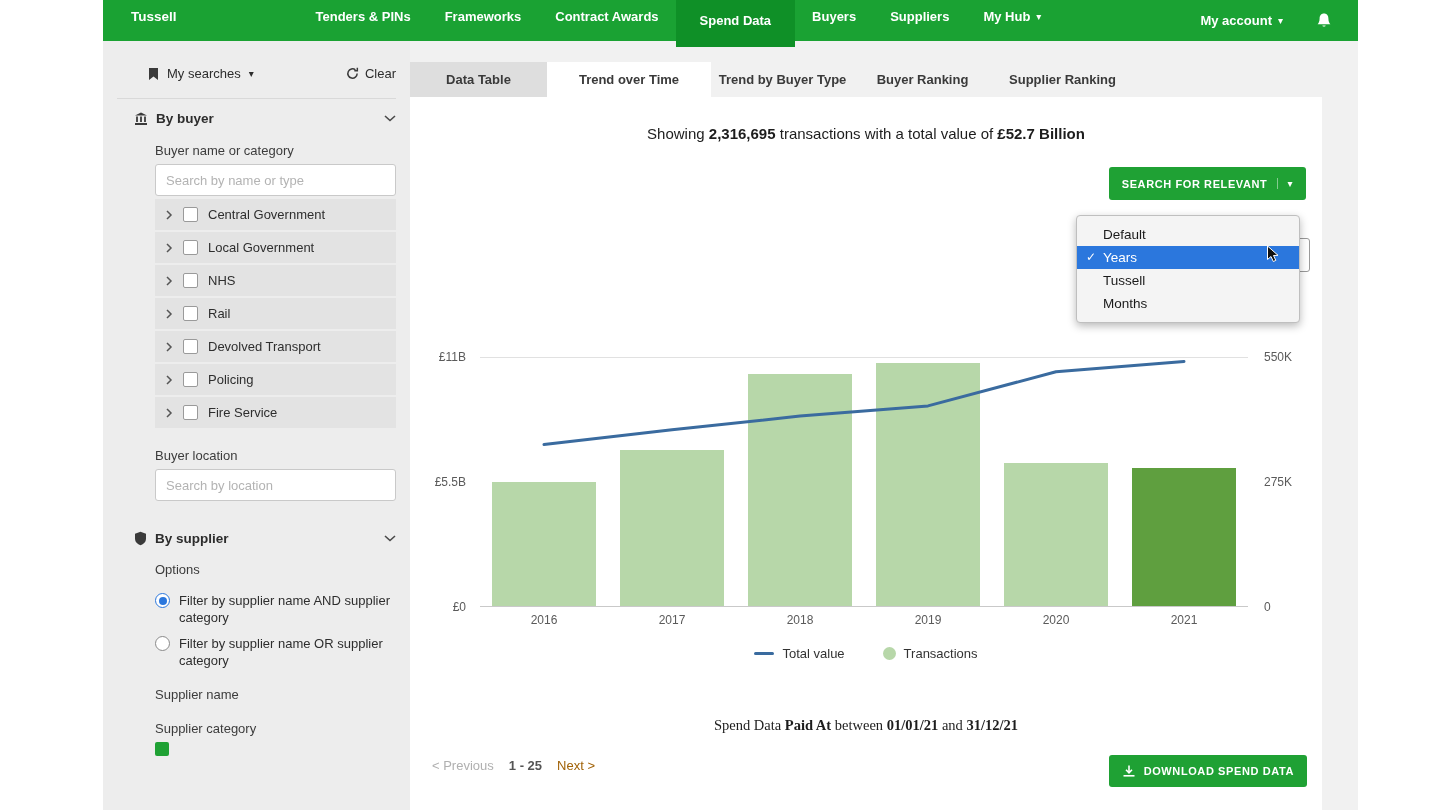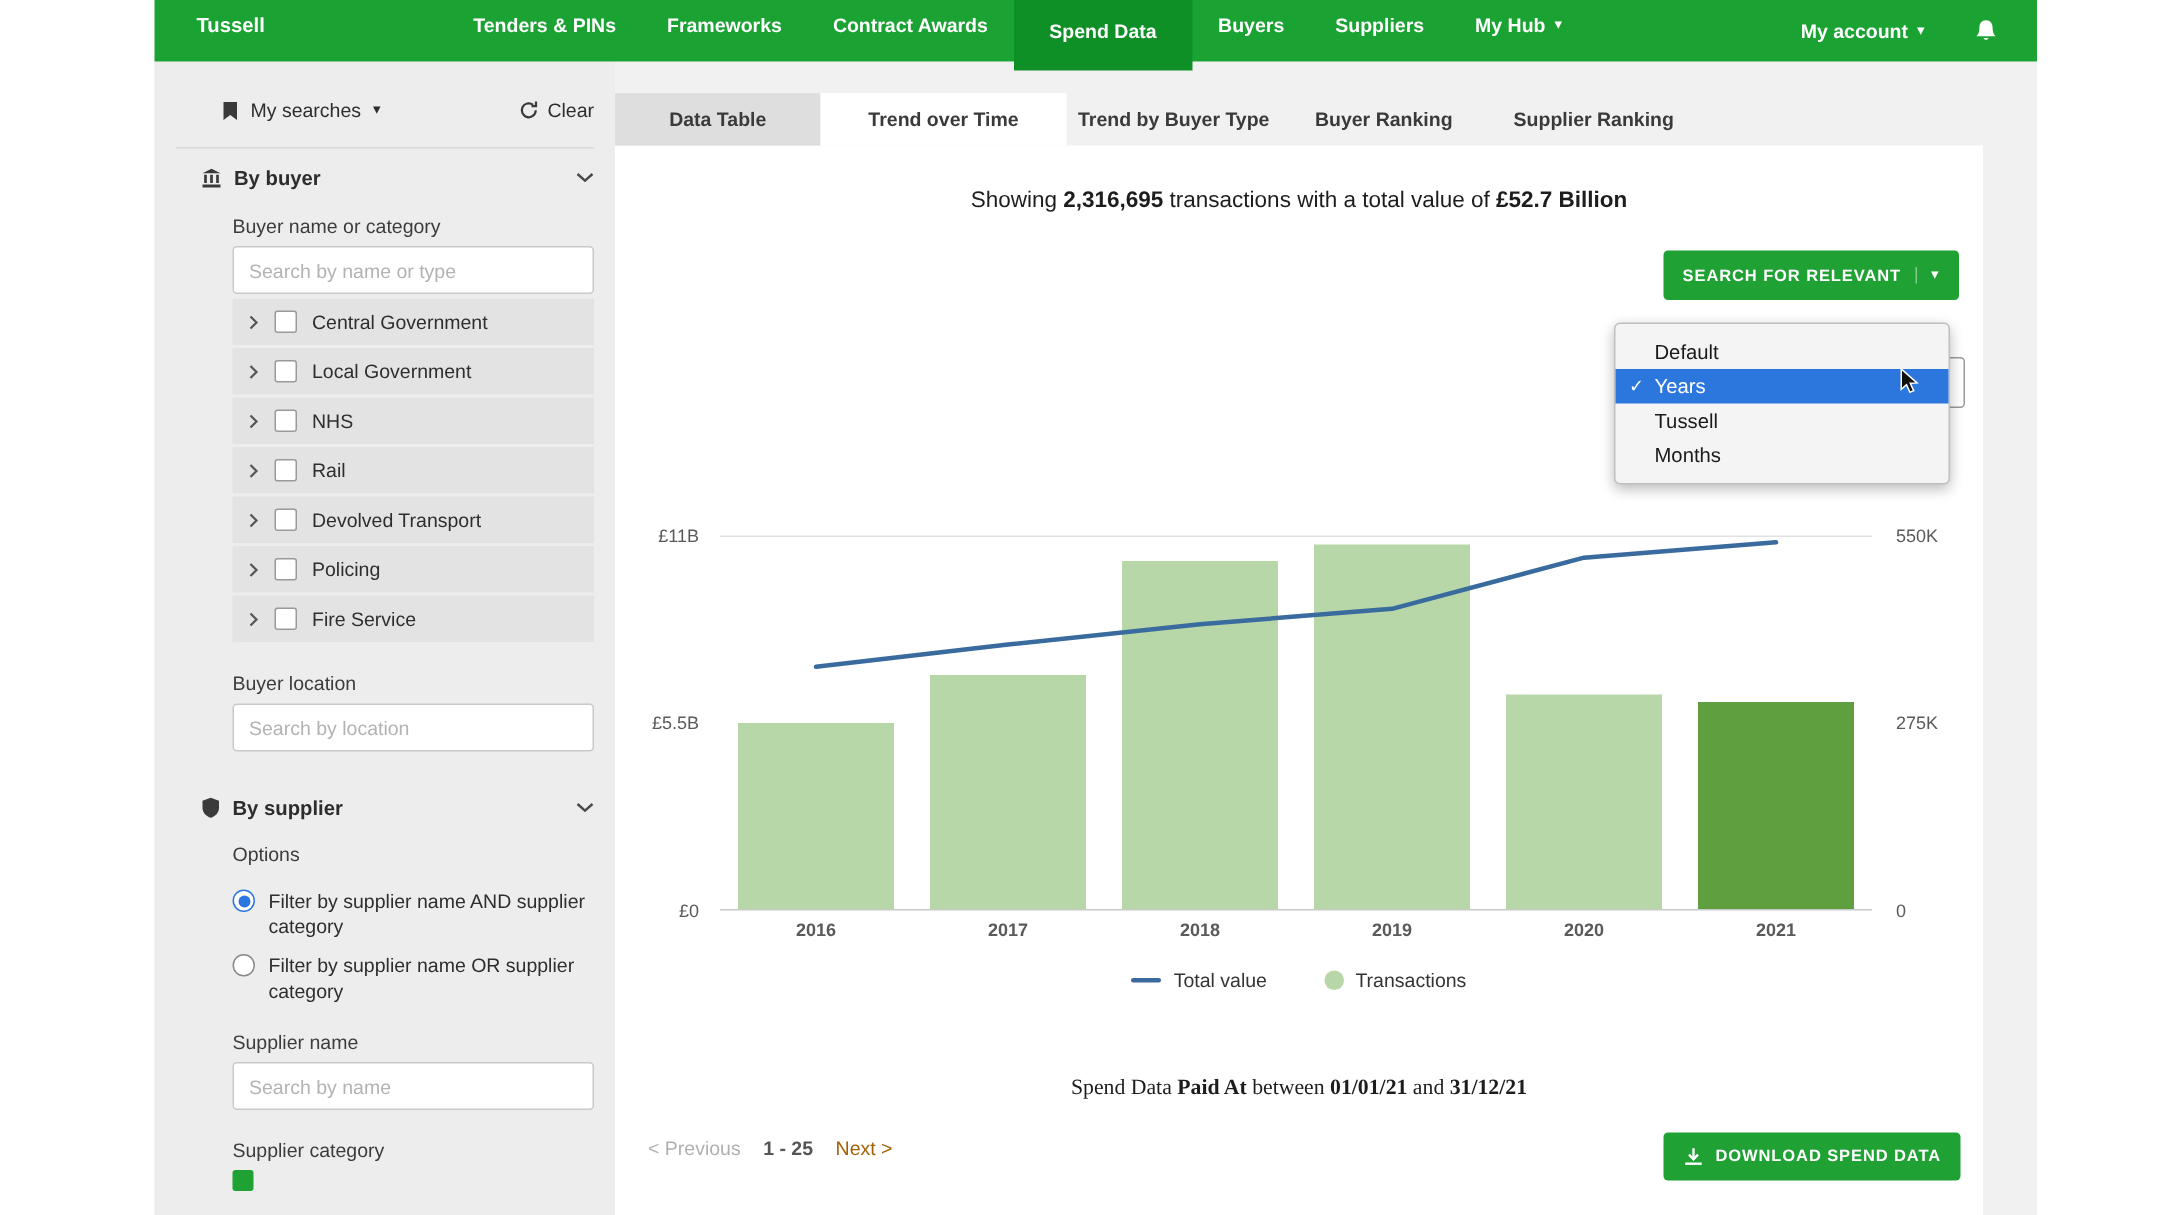--- a/index.html
+++ b/index.html
@@ -72,21 +72,21 @@
   .chart { position:absolute; left:70px; top:260px; width:768px; height:250px; }
   .bars { position:absolute; inset:0; display:flex; align-items:flex-end; border-top:1px solid #e1e1e1; border-bottom:1px solid #c9c9c9; }
   .bar-slot { flex:1; height:100%; display:flex; align-items:flex-end; justify-content:center; }
   .bar { width:104px; background:var(--bar-green,#b7d7a9); }
   .bar.highlight { background:var(--bar-highlight-green,#5f9f3f); }
   .line-svg { position:absolute; left:0; top:0; pointer-events:none; }
   .tick { position:absolute; transform:translateY(-50%); font-size:12px; color:#5a5a5a; white-space:nowrap; }
   .tl { right:calc(100% + 14px); }
   .tr { left:calc(100% + 16px); }
   .x-axis { position:absolute; left:70px; top:516px; width:768px; display:flex; }
-  .x-label { flex:1; text-align:center; font-size:12px; color:#5a5a5a;font-weight:bold; }
+  .x-label { flex:1; text-align:center; font-size:12px; color:#5a5a5a; }
 
   .legend { position:absolute; top:549px; left:0; width:100%; display:flex; justify-content:center; gap:38px; font-size:13px; color:#333; }
   .legend-item { display:flex; align-items:center; gap:8px; cursor:pointer; }
   .swatch-line { width:20px; height:3px; background:var(--line-blue,#3a6b9f); border-radius:2px; }
   .swatch-dot { width:13px; height:13px; border-radius:50%; background:var(--bar-green,#b7d7a9); }
 
   .footer-line { position:absolute; top:620px; left:0; width:100%; text-align:center; font-size:14.5px; color:#1d1d1d;font-family:Liberation Serif, serif; }
   .footer-line b { font-weight:700; }
   .pagination { position:absolute; top:661px; left:22px; display:flex; gap:15px; font-size:13px; align-items:center; }
   .pagination .prev { color:#b0b0b0; cursor:pointer; }
@@ -246,21 +246,20 @@
       <div class="radio-row">
         <span class="radio checked"></span>
         <span>Filter by supplier name AND supplier category</span>
       </div>
       <div class="radio-row">
         <span class="radio"></span>
         <span>Filter by supplier name OR supplier category</span>
       </div>
 
       <div class="field-label" style="margin-top:18px;">Supplier name</div>
-      <input class="side-input" type="text" placeholder="Search by name" style="">
 
       <div class="field-label" style="margin-top:19px;">Supplier category</div>
       <div class="cat-sliver"></div>
     </aside>
 
     <div class="tabstrip">
       <div class="tab">Data Table</div>
       <div class="tab active">Trend over Time</div>
       <div class="tab">Trend by Buyer Type</div>
       <div class="tab">Buyer Ranking</div>

